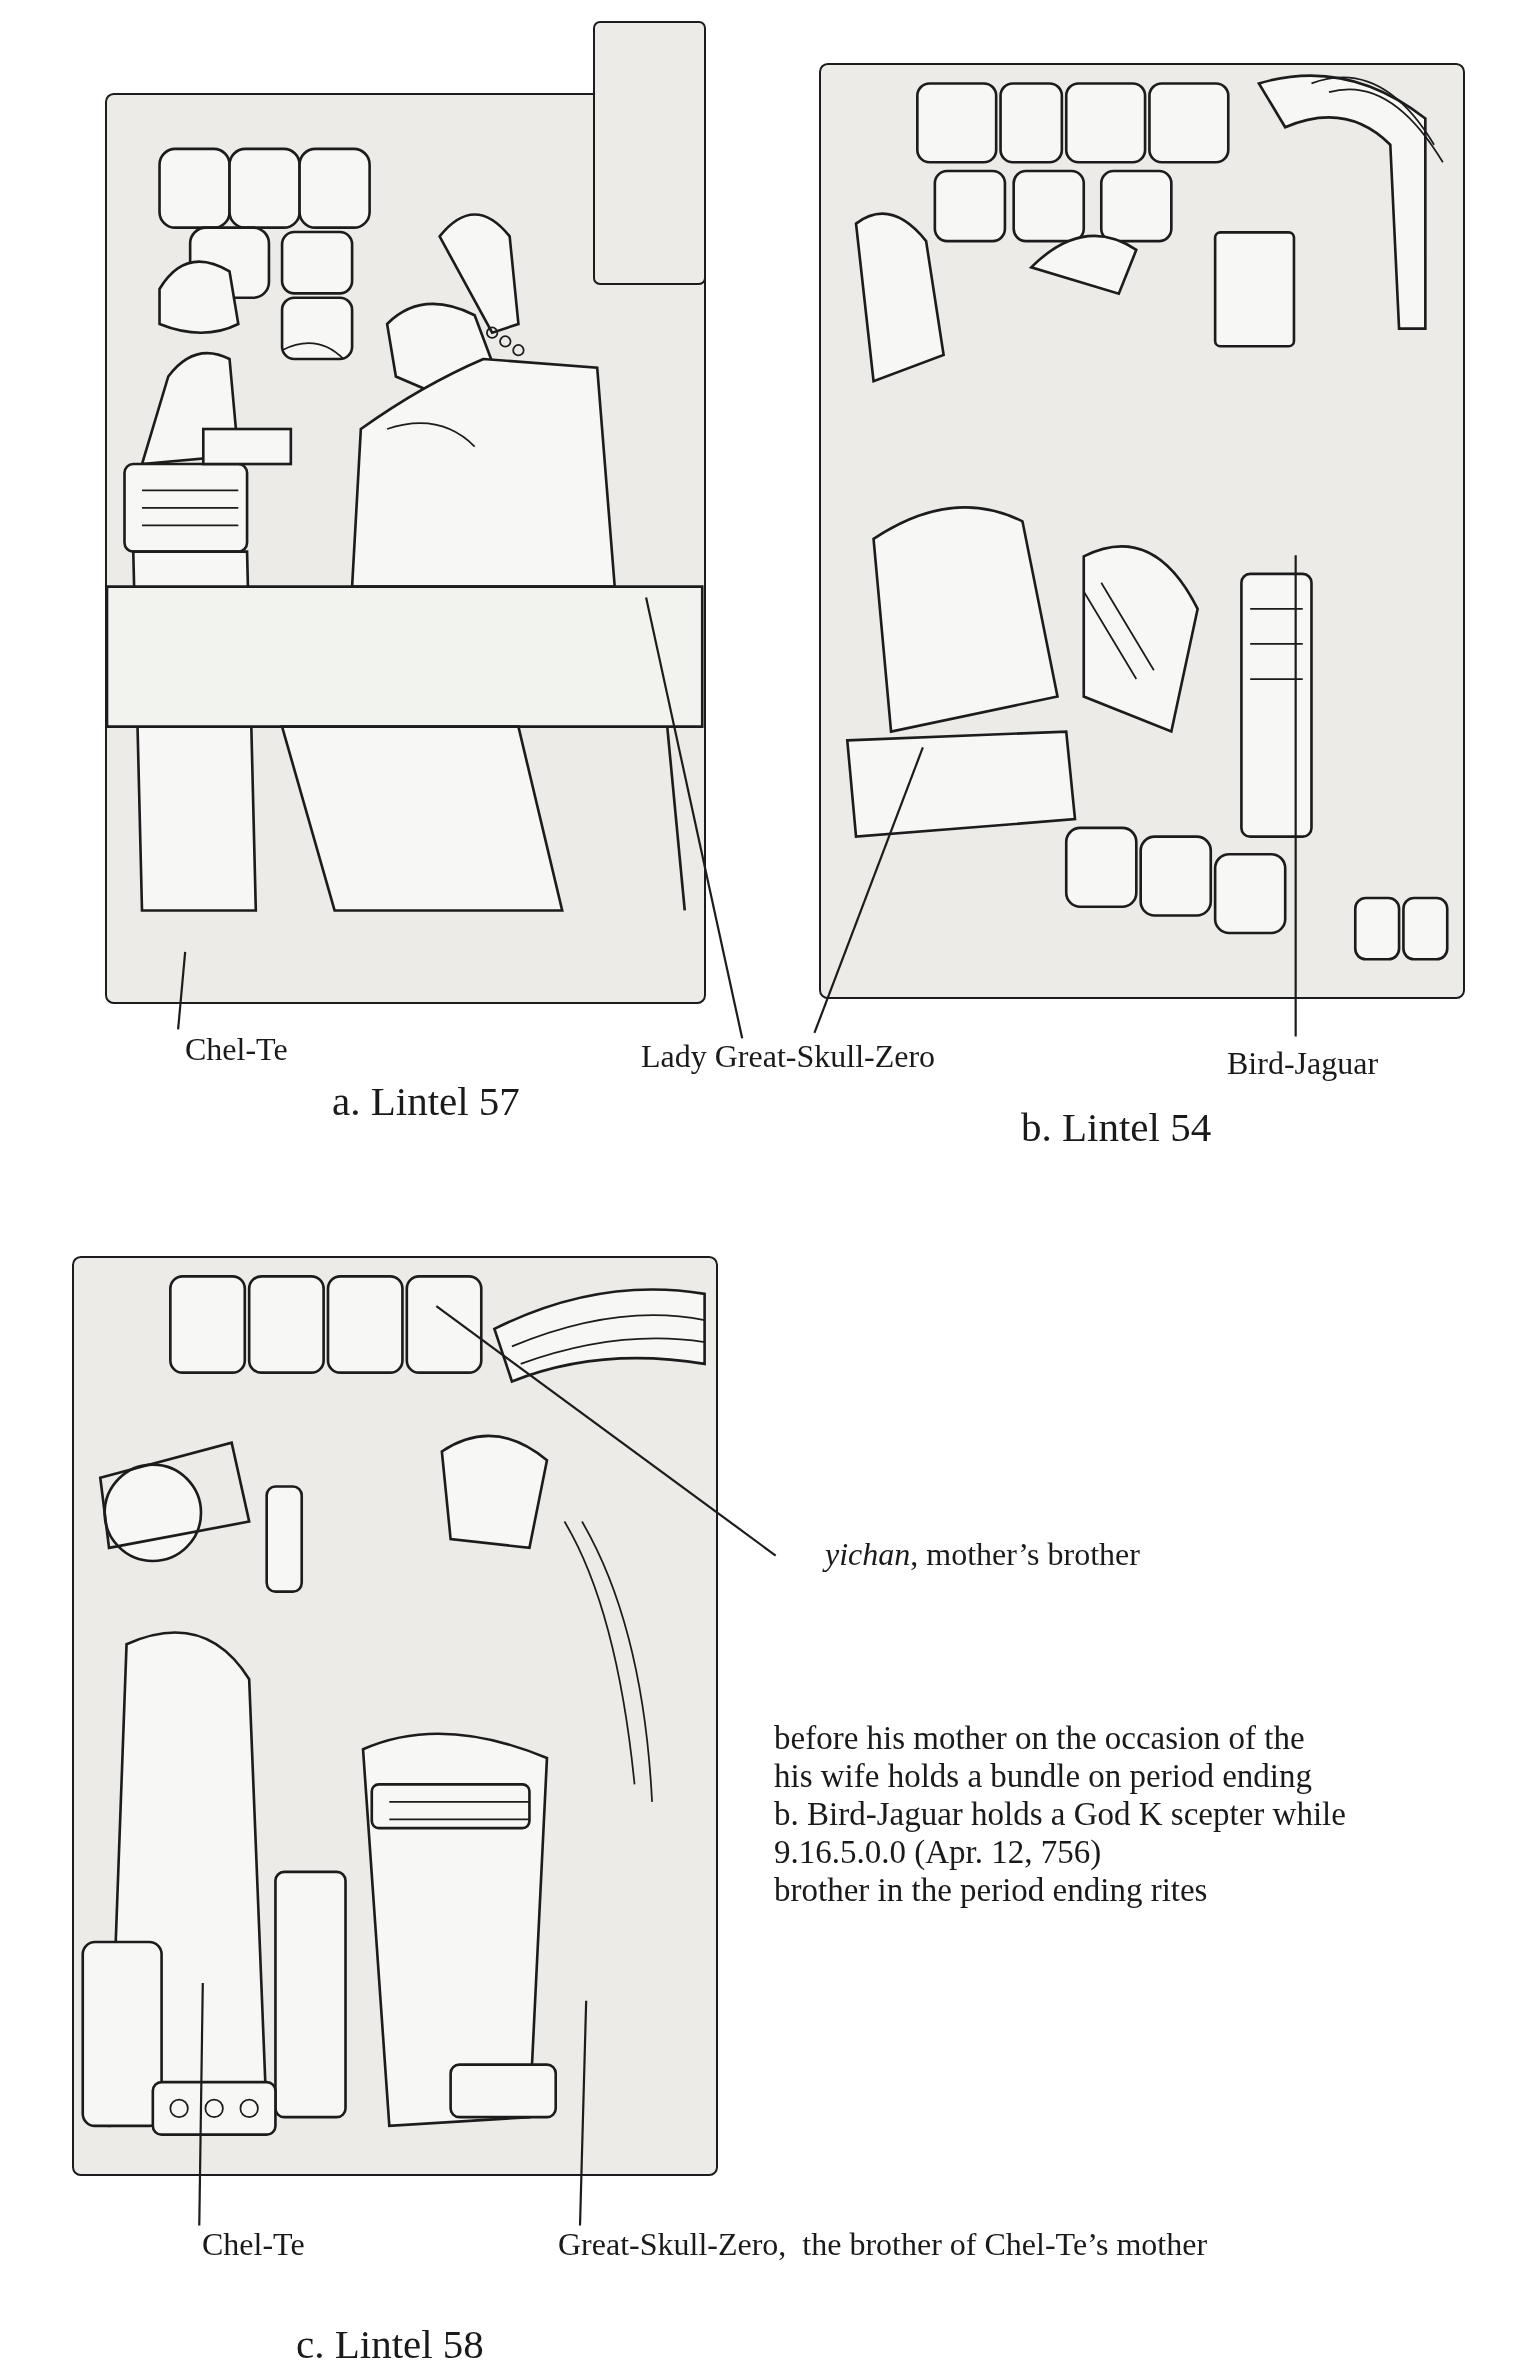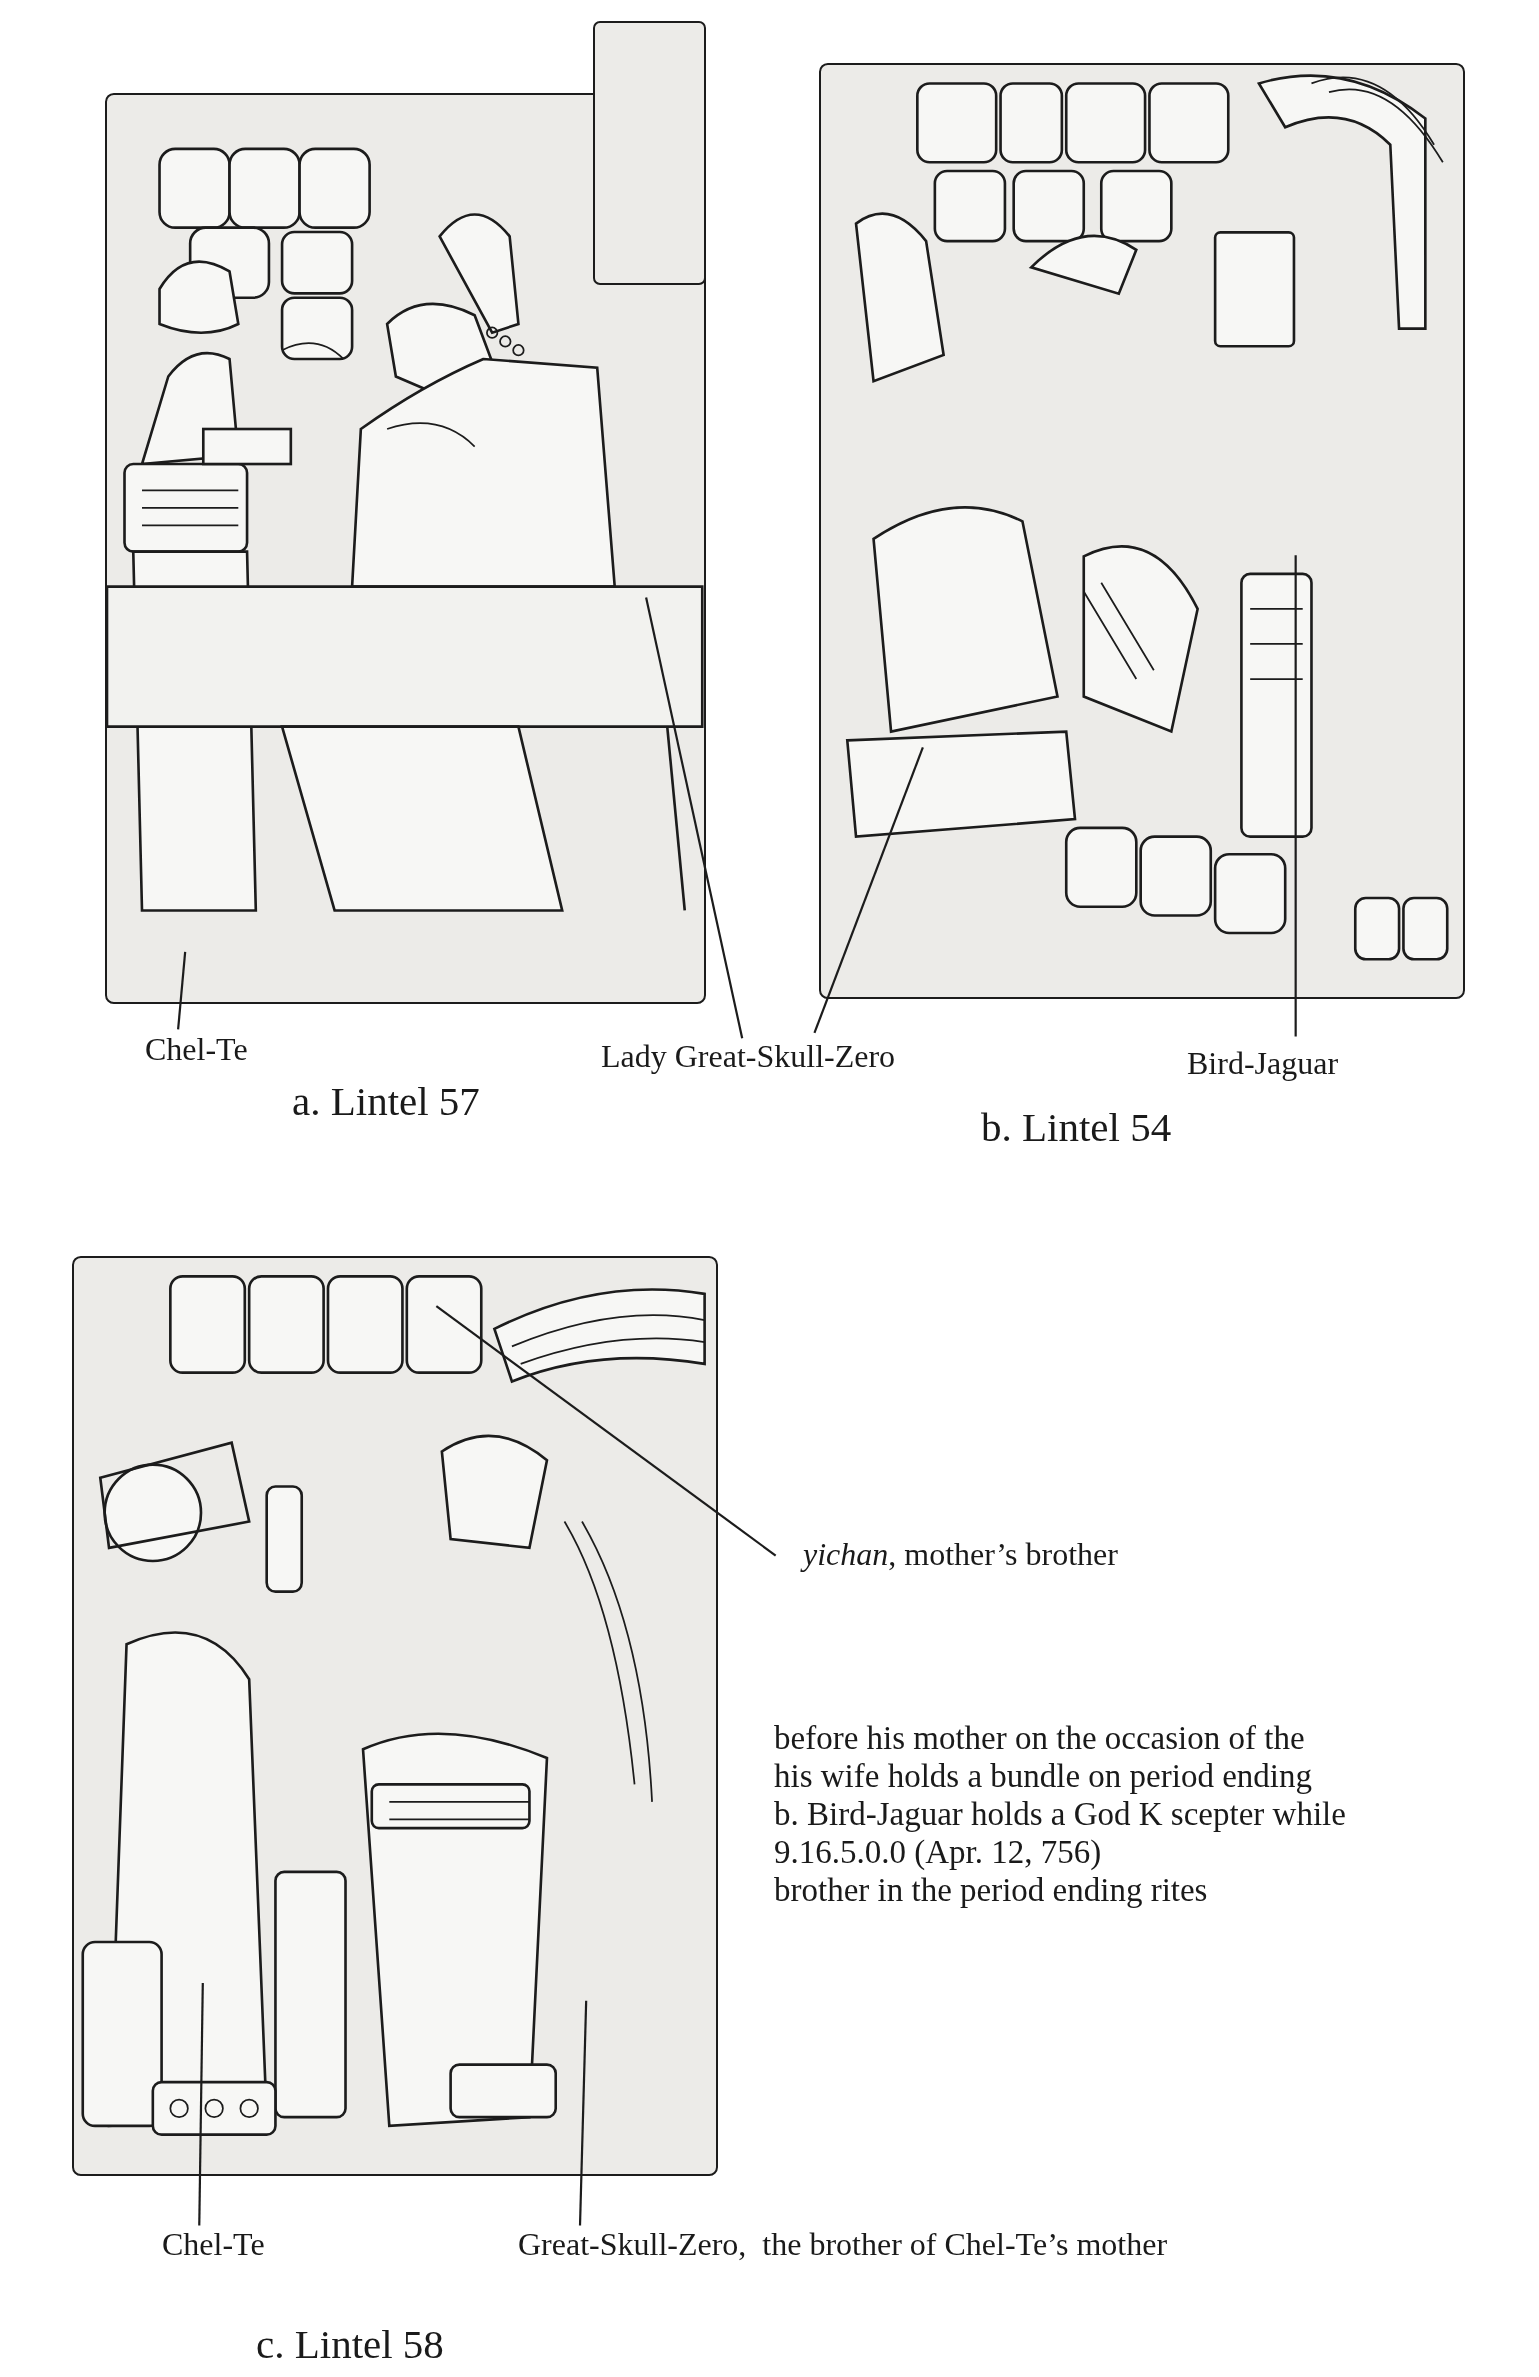--- a/index.html
+++ b/index.html
@@ -1,20 +1,20 @@
 <!DOCTYPE html>
 <html style="font-size:14px"><head>
 <meta charset="utf-8">
 <style>
   html, body { margin: 0; padding: 0; background: #ffffff; }
   body { width: 1539px; height: 2377px; position: relative; overflow: hidden;
          font-family: "Liberation Serif", "DejaVu Serif", serif; color: #1a1a1a; }
   .panel { position: absolute; background: #ecebe8; border: 2.6px solid #1c1c1c; border-radius: 8.8px; box-sizing: border-box; overflow: hidden; }
   .panel svg { position: absolute; left: 0; top: 0; width: 100%; height: 100%; }
-  .label { position: absolute; white-space: nowrap; line-height: 1; }
+  .label { position: absolute; white-space: nowrap; line-height: 1; margin-left: 40px; }
   .fig-label { font-size: 32px; }
   .title { font-size: 41px; }
   .caption { position: absolute; left: 774px; top: 1719px; width: 688px; font-size: 33px; line-height: 38px; }
   .caption p { margin: 0; }
   .leaders { position: absolute; left: 0; top: 0; width: 1539px; height: 2377px; pointer-events: none; }
   .glyph-col { position: absolute; background: #ecebe8; border: 2.6px solid #1c1c1c; border-radius: 7px; box-sizing: border-box; }
   i { font-style: italic; }
 </style>
 </head>
 <body>
@@ -133,21 +133,21 @@
     <line x1="665" y1="2270" x2="658" y2="2525"></line>
   </g>
 </svg>
 
 <div class="label fig-label" style="left:145px; top:1033px;">Chel-Te</div>
 <div class="label title" style="left:292px; top:1081px;">a. Lintel 57</div>
 <div class="label fig-label" style="left:601px; top:1040px;">Lady Great-Skull-Zero</div>
 <div class="label fig-label" style="left:1187px; top:1047px;">Bird-Jaguar</div>
 <div class="label title" style="left:981px; top:1107px;">b. Lintel 54</div>
 
-<div class="label fig-label" style="left:803px; top:1538px;"><i>yichan</i><span>, mother’s brother</span></div>
+<div class="label fig-label" style="left:785px; top:1538px;"><i>yichan</i><span>, mother’s brother</span></div>
 
 <div class="caption">
   <p>before his mother on the occasion of the</p>
   <p>his wife holds a bundle on period ending</p>
   <p>b. Bird-Jaguar holds a God K scepter while</p>
   <p>9.16.5.0.0 (Apr. 12, 756)</p>
   <p>brother in the period ending rites</p>
 </div>
 
 <div class="label fig-label" style="left:162px; top:2228px;">Chel-Te</div>

